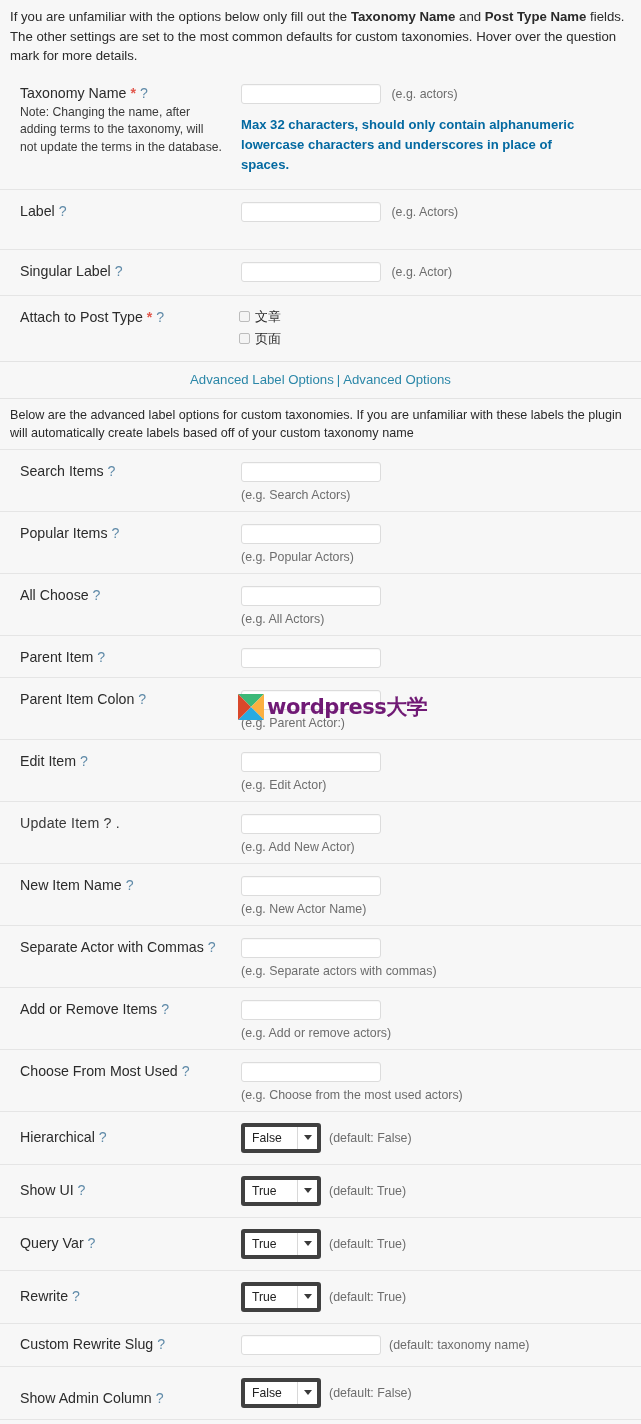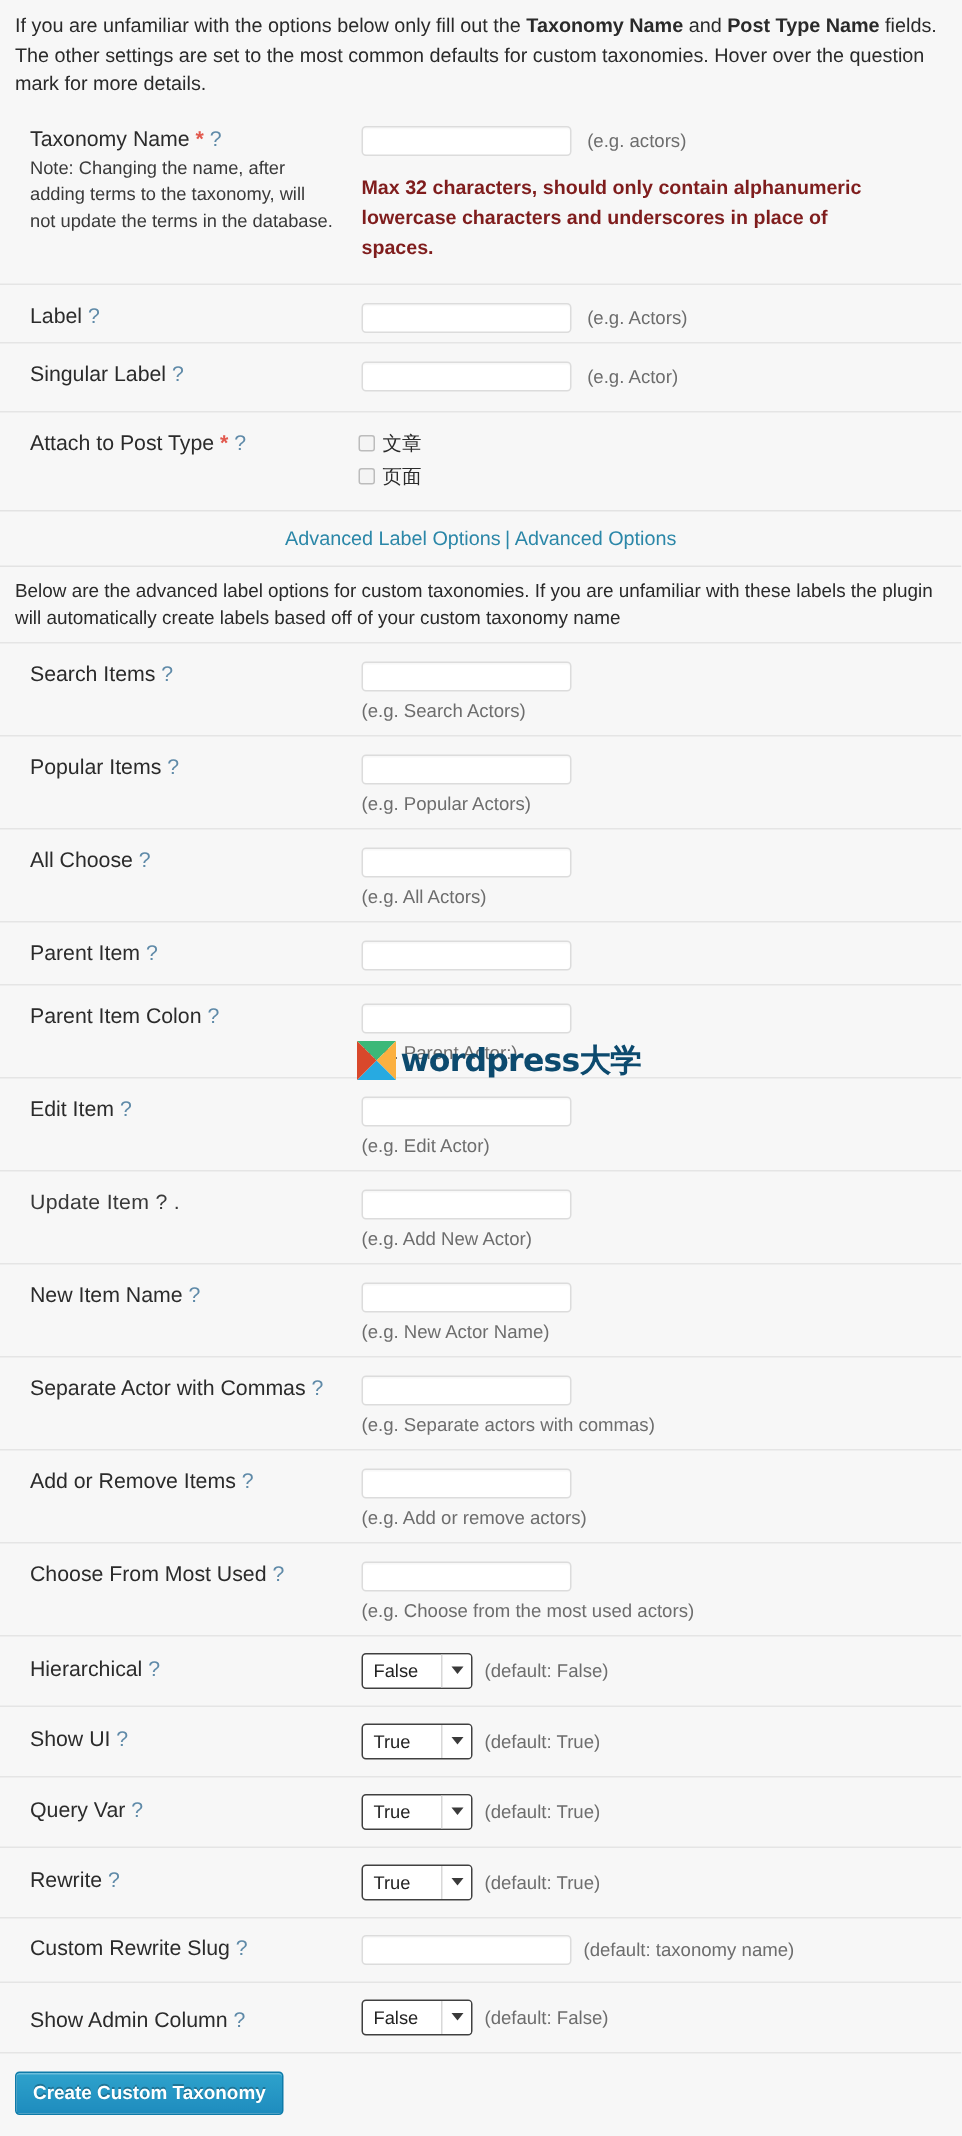--- a/index.html
+++ b/index.html
@@ -124,21 +124,21 @@
     font-size: 12.4px;
     color: #6d6d6d;
     display: block;
     margin-top: 6px;
   }
 
   .strongnote {
     font-size: 13.1px;
     line-height: 20px;
     font-weight: bold;
-    color: #7f1d1d;
+    color: #0369a1;
     margin-top: 11px;
     max-width: 360px;
   }
 
   
   .chk-line {
     display: flex;
     align-items: center;
     margin-bottom: 4px;
   }
@@ -156,21 +156,21 @@
   .chk-label {
     font-size: 13px;
     color: #2b2b2b;
     font-family: "DejaVu Sans", sans-serif;
   }
 
   
   .sel-wrap {
     display: inline-flex;
     align-items: stretch;
-    border: 1px solid #404040;
+    border: 4px solid #404040;
     border-radius: 3px;
     background: #ffffff;
     height: 22px;
     vertical-align: middle;
     overflow: hidden;
   }
   .sel-val {
     font-size: 12.2px;
     color: #222;
     padding: 0 7px;
@@ -243,21 +243,21 @@
     width: 0; height: 0;
   }
   .wm-t { left:0; top:0; border-left:13px solid transparent; border-right:13px solid transparent; border-top:13px solid #3cb878; }
   .wm-r { right:0; top:0; border-top:13px solid transparent; border-bottom:13px solid transparent; border-right:13px solid #fbb040; }
   .wm-b { left:0; bottom:0; border-left:13px solid transparent; border-right:13px solid transparent; border-bottom:13px solid #27aae1; }
   .wm-l { left:0; top:0; border-top:13px solid transparent; border-bottom:13px solid transparent; border-left:13px solid #d9482b; }
   .wm-text {
     font-family: "DejaVu Sans", sans-serif;
     font-size: 21px;
     font-weight: bold;
-    color: #0c4a6e;
+    color: #701a75;
     letter-spacing: -0.5px;
     line-height: 1;
   }
 
   
   .glitch {
     filter: blur(0.35px);
     letter-spacing: 0.2px;
     opacity: 0.93;
     display: inline-block;
@@ -282,21 +282,21 @@
       </div>
       <div class="note">Note: Changing the name, after adding terms to the taxonomy, will not update the terms in the database.</div>
     </div>
     <div class="field-cell">
       <input class="txt" type="text" value="" style="">
       <span class="eg">(e.g. actors)</span>
       <div class="strongnote">Max 32 characters, should only contain alphanumeric lowercase characters and underscores in place of spaces.</div>
     </div>
   </div>
 
-  <div class="row" style="padding-top:12px;padding-bottom:6px;">
+  <div class="row" style="padding-top:12px;padding-bottom:27px;">
     <div class="label-cell">
       <div class="f-label">
         <span>Label</span>
         <span class="help">?</span>
       </div>
     </div>
     <div class="field-cell">
       <input class="txt" type="text" value="" style="">
       <span class="eg">(e.g. Actors)</span>
     </div>

